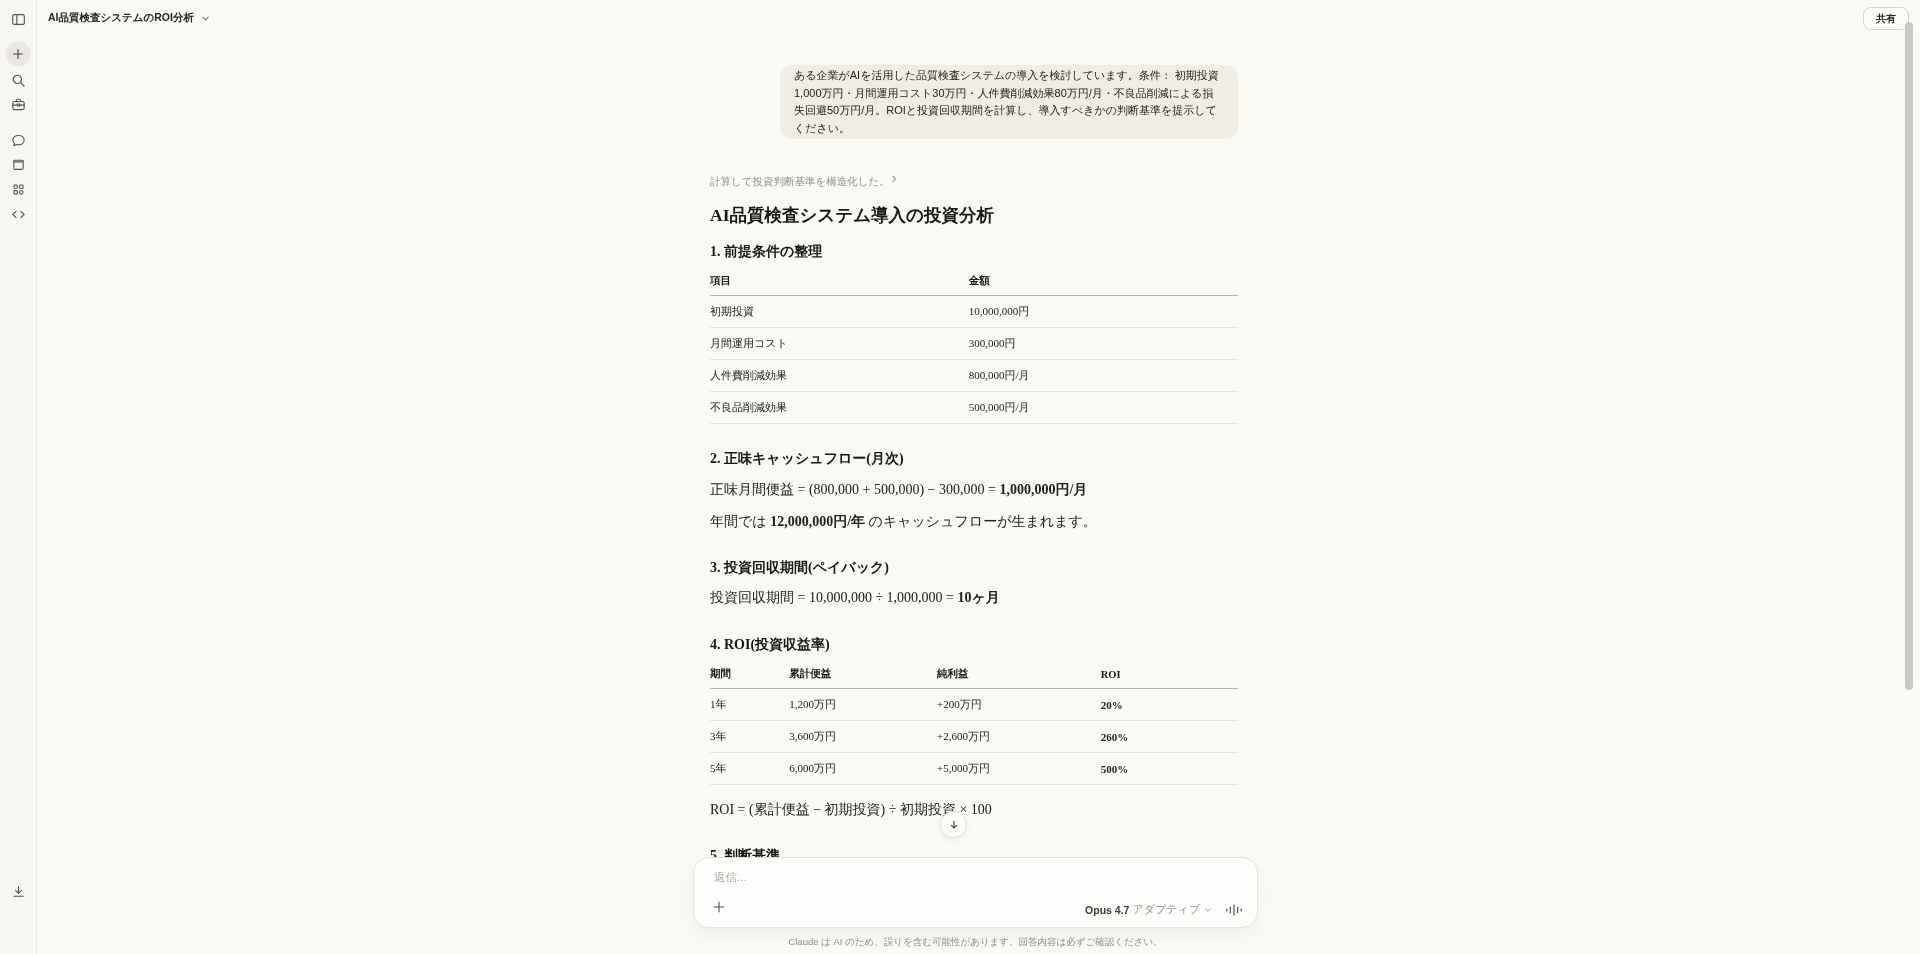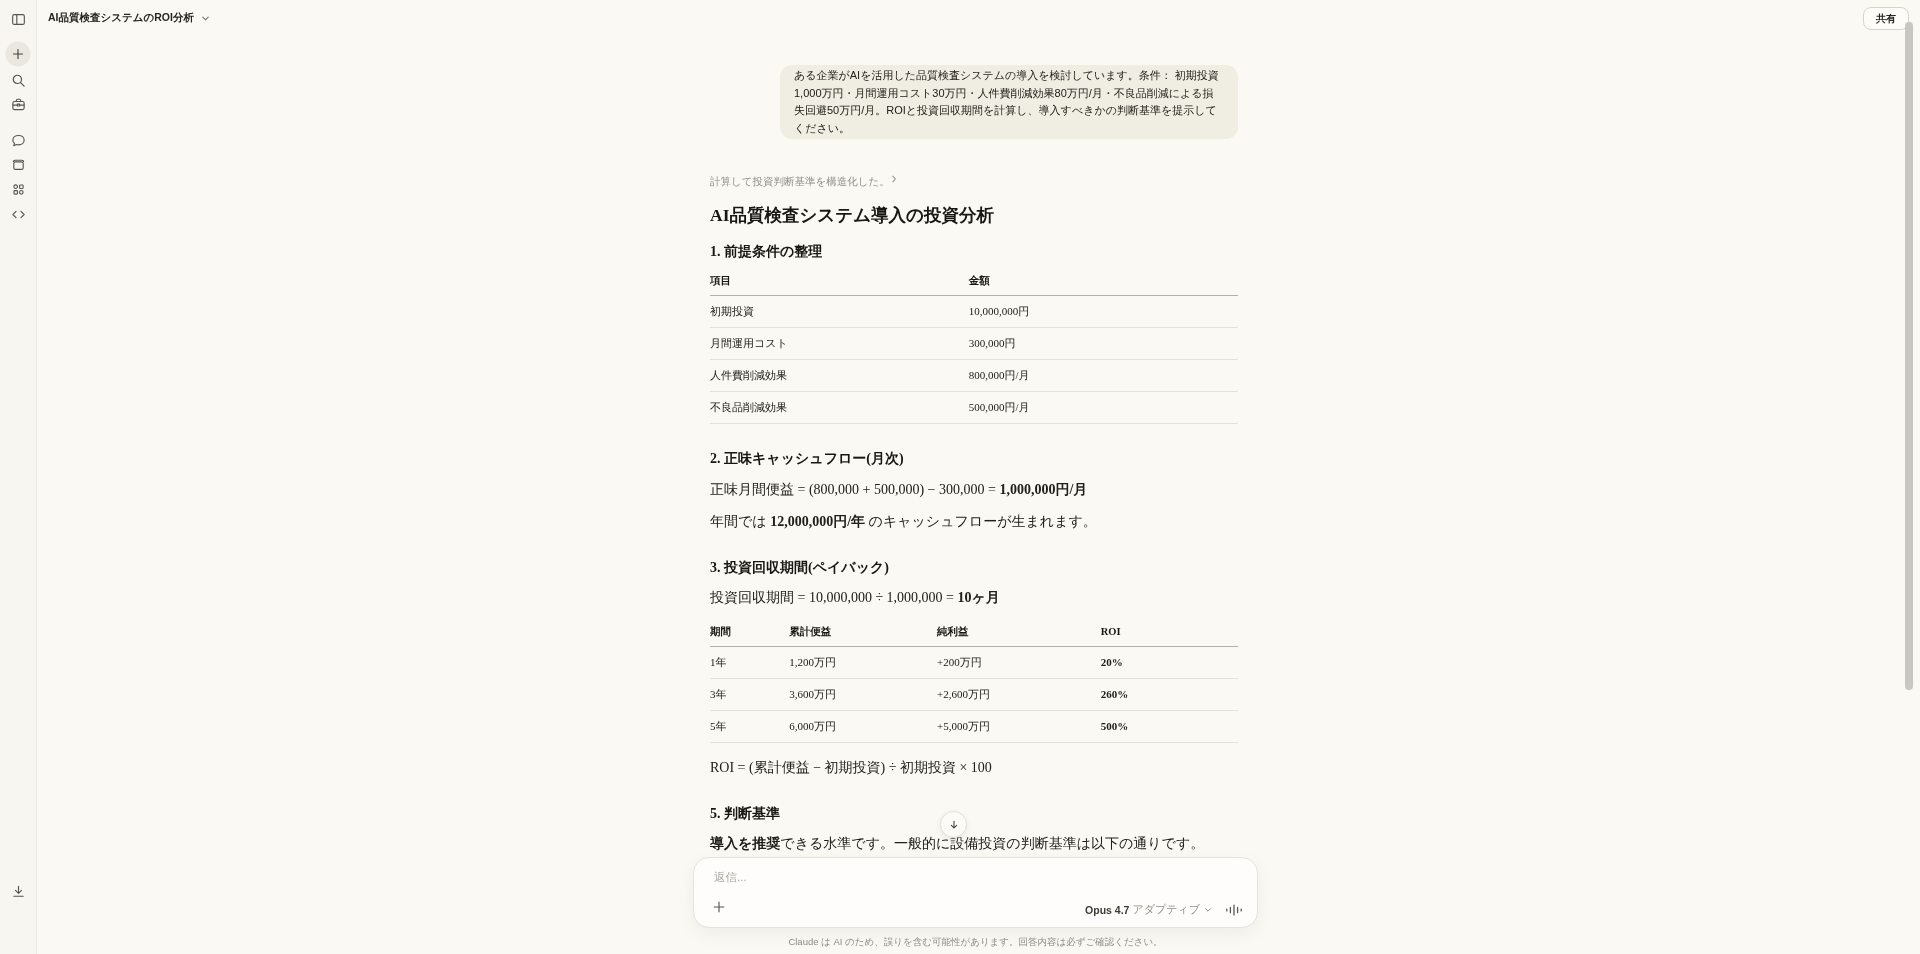--- a/index.html
+++ b/index.html
@@ -161,20 +161,21 @@
             <td>不良品削減効果</td>
             <td>500,000円/月</td>
           </tr>
         </tbody>
       </table>
       <h2>2. 正味キャッシュフロー(月次)</h2>
       <p><span>正味月間便益 = (800,000 + 500,000) − 300,000 = </span><strong>1,000,000円/月</strong></p>
       <p><span>年間では </span><strong>12,000,000円/年</strong><span> のキャッシュフローが生まれます。</span></p>
       <h2>3. 投資回収期間(ペイバック)</h2>
       <p><span>投資回収期間 = 10,000,000 ÷ 1,000,000 = </span><strong>10ヶ月</strong></p>
+      <h2>4. ROI(投資収益率)</h2>
       <table class="md bold-last">
         <colgroup>
           <col style="width: 15%;">
           <col style="width: 28%;">
           <col style="width: 31%;">
           <col style="width: 26%;">
         </colgroup>
         <thead>
           <tr>
             <th>期間</th>

